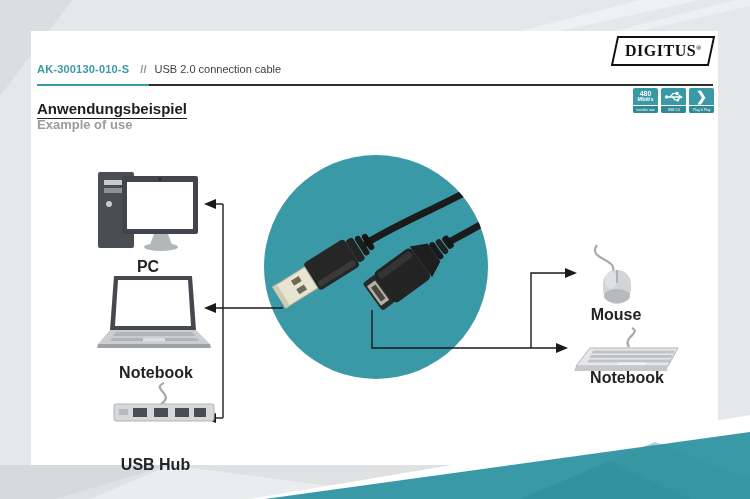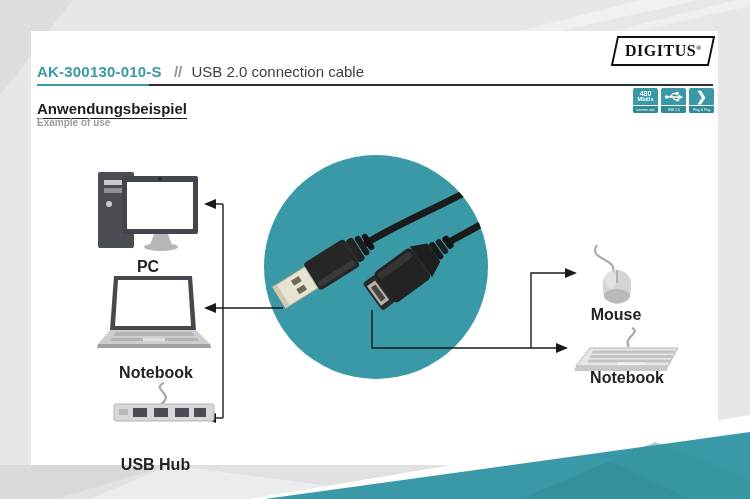--- a/index.html
+++ b/index.html
@@ -9,41 +9,41 @@
   .card{position:absolute;left:31px;top:31px;width:687px;height:434px;background:#ffffff;}
 
   
   .logo{position:absolute;left:614px;top:36px;width:94px;height:26px;border:2.5px solid #111214;
         transform:skewX(-12deg);display:flex;align-items:center;justify-content:center;background:#fff;}
   .logo-inner{transform:skewX(12deg);font-family:"Liberation Serif",serif;font-weight:bold;
         font-size:16px;letter-spacing:.5px;color:#111214;white-space:nowrap;}
   .logo-inner sup{font-size:7px;vertical-align:super;}
 
   
-  .hdr{position:absolute;left:37px;top:63px;font-size:15px;white-space:nowrap;}
+  .hdr{position:absolute;left:37px;top:63px;font-size:11px;white-space:nowrap;}
   .hdr .pn{color:#3a99a6;font-weight:bold;letter-spacing:.2px;}
   .hdr .sep{color:#8f9294;font-weight:bold;margin:0 5px 0 8px;}
   .hdr .ttl{color:#3c3f41;}
   .rule{position:absolute;left:37px;top:84px;width:676px;height:1.8px;background:#2c2e30;}
   .rule-teal{position:absolute;left:0;top:0;width:112px;height:100%;background:#3a99a6;}
 
   
   .badges{position:absolute;left:633px;top:88px;display:flex;gap:3px;}
   .badge{width:25px;height:25px;background:#3a99a6;border-radius:2px;display:flex;flex-direction:column;overflow:hidden;}
   .badge-main{flex:1;display:flex;flex-direction:column;align-items:center;justify-content:center;color:#fff;line-height:1;}
   .badge-main .b1{font-size:7px;font-weight:bold;}
   .badge-main .b2{font-size:5.5px;font-weight:bold;}
   .badge-main .chev{font-size:13px;font-weight:bold;line-height:13px;}
   .badge-strip{height:7px;background:#2f8a96;border-top:1px solid #ffffff;display:flex;align-items:center;justify-content:center;}
   .badge-strip span{display:block;font-size:8px;color:#fff;white-space:nowrap;transform:scale(.42);transform-origin:50% 50%;}
 
   
   .sec-de{position:absolute;left:37px;top:100px;font-size:15px;font-weight:bold;color:#1c1e20;
           border-bottom:1.5px solid #1c1e20;padding-bottom:1px;}
-  .sec-en{position:absolute;left:37px;top:117px;font-size:10px;font-weight:bold;color:#9a9da0;}
+  .sec-en{position:absolute;left:37px;top:117px;font-size:13px;font-weight:bold;color:#9a9da0;}
 
   
   .photo-circle{position:absolute;left:264px;top:155px;width:224px;height:224px;border-radius:50%;
                 background:#3a99a6;overflow:hidden;}
   .dev{position:absolute;}
   .dev-label{position:absolute;font-size:16px;font-weight:bold;color:#212325;text-align:center;}
 </style>
 </head>
 <body>
 

